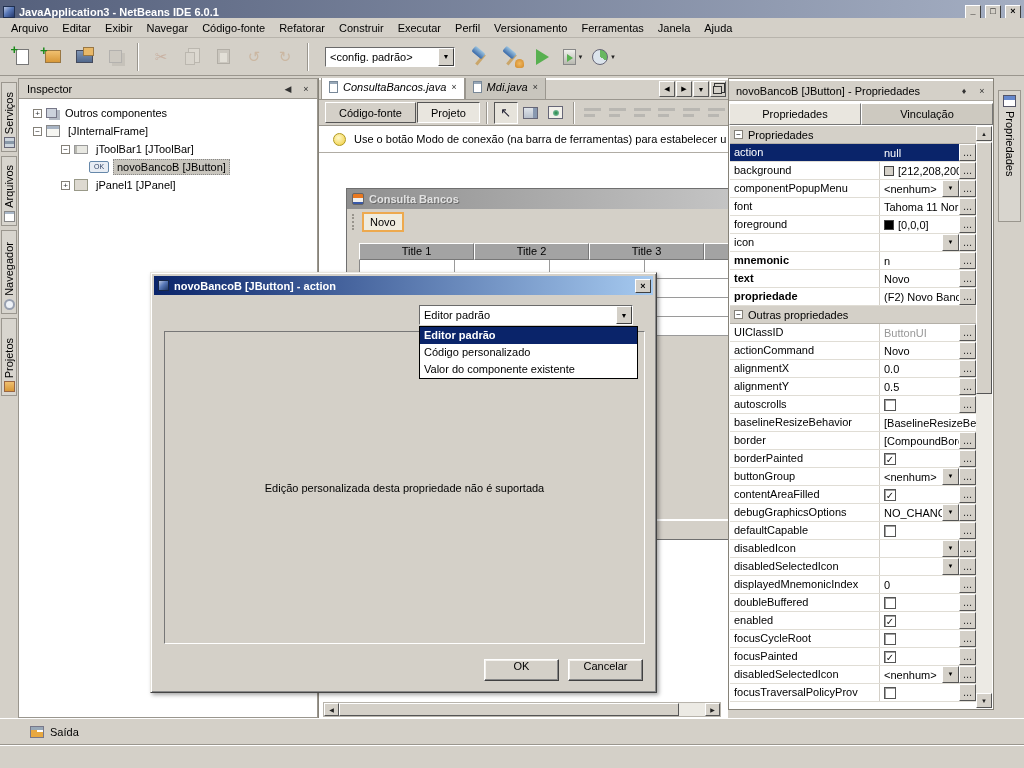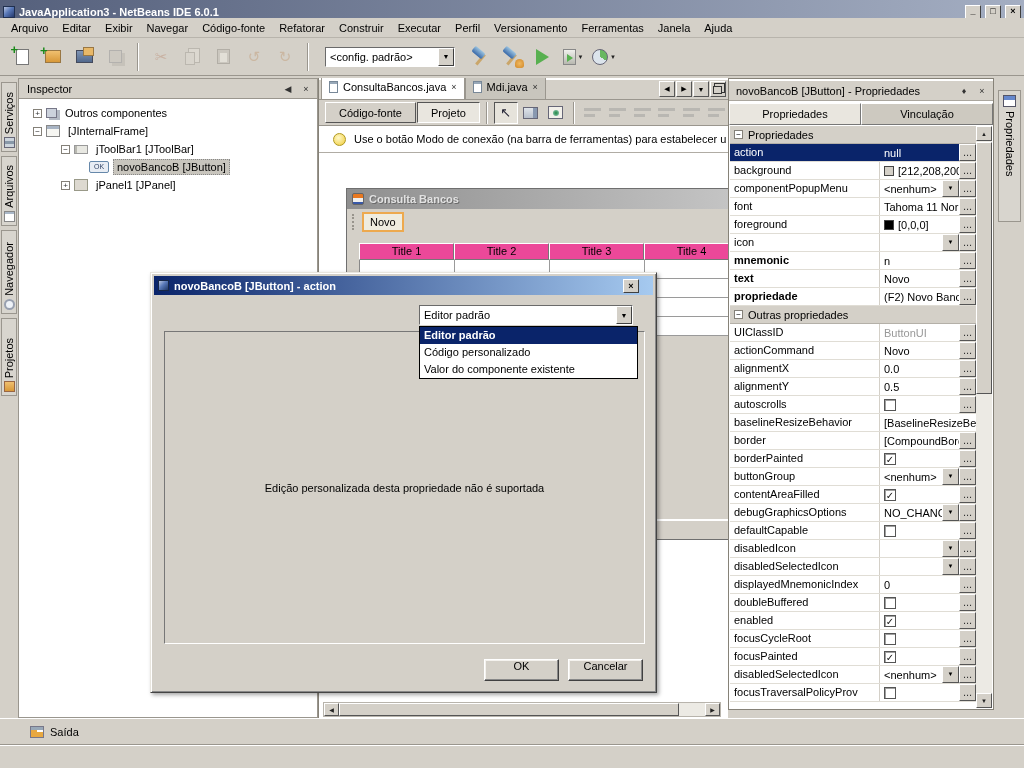--- a/index.html
+++ b/index.html
@@ -77,21 +77,21 @@
 .t-components .ticon{width:11px;height:10px;background:#ccd2dc;border:1px solid #778;box-shadow:3px 2px 0 #b4bac4;}
 .t-frame .ticon{background:#f6f6f2;border:1px solid #888;box-shadow:inset 0 3px #a8b4c4;}
 .t-toolbar .ticon{height:9px;background:#e8e8e2;border:1px solid #999;box-shadow:inset 2px 0 #b8b8b0;}
 .t-button .ticon{width:20px;height:12px;background:#e8edf4;border:1px solid #6688aa;border-radius:2px;}
 .t-button .ticon::after{content:"OK";position:absolute;left:0;right:0;top:1px;font-size:7px;text-align:center;color:#334466;}
 .t-panel .ticon{background:#ddd9d0;border:1px solid #998;}
 
 
 .editor{position:absolute;left:318px;top:78px;width:410px;height:640px;background:#fff;border-left:1px solid #868278;overflow:hidden;}
 .etabs{position:absolute;left:0;top:2px;width:100%;height:20px;background:#d4d0c8;border-bottom:1px solid #9a968e;display:flex;align-items:flex-end;padding-left:2px;}
-.etab{height:19px;display:flex;align-items:center;gap:5px;padding:12px 7px;border:1px solid #9a968e;border-bottom:none;background:#c8c5bd;white-space:nowrap;}
+.etab{height:19px;display:flex;align-items:center;gap:5px;padding:12px 7px;border:1px solid #9a968e;border-bottom:none;background:#c8c5bd;white-space:nowrap;font-style:italic;}
 .etab.active{background:#fff;}
 .eficon{width:9px;height:12px;background:#fff;border:1px solid #788898;box-shadow:inset 0 2px #98a8b8;flex:none;}
 .eclose{font-size:9px;color:#333;}
 .enav{margin-left:auto;display:flex;gap:1px;padding:0 2px 2px 0;}
 .enavbtn{width:16px;height:16px;background:#d4d0c8;border:1px solid;border-color:#fff #555 #555 #fff;font-size:7px;display:flex;align-items:center;justify-content:center;}
 .ic-restore{width:9px;height:8px;border:1px solid #333;box-shadow:2px -2px 0 #d4d0c8,2px -2px 0 1px #333;margin:2px 0 0 -2px;}
 .viewbar{position:absolute;left:0;top:22px;width:100%;height:26px;background:#d4d0c8;border-bottom:1px solid #9a968e;display:flex;align-items:center;padding-left:6px;gap:1px;}
 .vbtn{height:21px;padding:0 13px;background:#d4d0c8;border:1px solid;border-color:#fff #555 #555 #fff;display:flex;align-items:center;white-space:nowrap;}
 .vbtn.active{background:#e9e6df;border-color:#555 #fff #fff #555;}
 .dsep{width:2px;height:22px;border-left:1px solid #9a968e;border-right:1px solid #fff;margin:0 5px;}
@@ -109,21 +109,21 @@
 .iframe{position:absolute;left:27px;top:35px;width:420px;height:352px;background:#d4d0c8;border:1px solid #6f6f6f;}
 .iframe::after{content:"";position:absolute;left:2px;right:2px;bottom:18px;height:2px;background:#fff;}
 .ititlebar{height:20px;background:linear-gradient(90deg,#8f8f8f,#c9c9c9);display:flex;align-items:center;gap:5px;padding:0 5px;}
 .javaicon{width:12px;height:12px;background:linear-gradient(180deg,#e87820 0 4px,#f0f0ee 4px 8px,#3858a8 8px 12px);border:1px solid #666;border-radius:2px;flex:none;}
 .ifrtitle{font-weight:bold;color:#e2e2e2;text-shadow:1px 1px 0 #6a6a6a;white-space:nowrap;}
 .itoolbar{height:26px;display:flex;align-items:center;padding-left:5px;}
 .grip{width:5px;height:16px;border-left:2px dotted #98948c;margin-right:5px;}
 .novobtn{height:20px;padding:0 6px;background:#efecdf;border:2px solid #eda94e;display:flex;align-items:center;}
 .dtable{position:absolute;left:12px;top:54px;width:460px;}
 .dthead{display:flex;height:17px;}
-.th{width:95px;background:#ec4899;border:1px solid;border-color:#fff #777 #777 #fff;text-align:center;line-height:14px;flex:none;overflow:hidden;}
+.th{width:115px;background:#a3a3a3;border:1px solid;border-color:#fff #777 #777 #fff;text-align:center;line-height:14px;flex:none;overflow:hidden;}
 .dtbody{background:#fff;border-left:1px solid #888;border-right:1px solid #888;}
 .dtrow{height:19px;border-bottom:1px solid #9a9a9a;display:flex;}
 .dtrow .cell{width:95px;height:100%;border-right:1px solid #9a9a9a;flex:none;}
 .hscroll{position:absolute;left:4px;right:7px;bottom:1px;height:15px;background:#eceae4;border:1px solid #b8b4ac;display:flex;}
 .sbtn{width:15px;height:100%;background:#d4d0c8;border:1px solid;border-color:#fff #555 #555 #fff;font-size:6px;display:flex;align-items:center;justify-content:center;color:#222;flex:none;}
 .sthumb{width:340px;height:100%;background:#d4d0c8;border:1px solid;border-color:#fff #555 #555 #fff;flex:none;}
 .sspace{flex:1;}
 
 
 .props{position:absolute;left:728px;top:78px;width:266px;height:632px;background:#fff;border:1px solid #868278;}
@@ -153,21 +153,21 @@
 .sb-down{bottom:0;}
 .pthumb{position:absolute;top:16px;left:0;width:100%;height:252px;background:#d4d0c8;border:1px solid;border-color:#fff #555 #555 #fff;}
 
 
 .outbar{position:absolute;left:0;top:718px;width:100%;height:26px;background:#d4d0c8;border-top:1px solid #fff;display:flex;align-items:center;gap:6px;padding-left:30px;}
 .outicon{width:14px;height:12px;background:#fff;border:1px solid #778;box-shadow:inset 0 3px #98a8b8,inset 6px -5px #e8a840;flex:none;}
 .statusbar{position:absolute;left:0;top:744px;width:100%;height:24px;background:#d4d0c8;border-top:1px solid #9a968e;box-shadow:inset 0 1px 0 #fff;}
 
 
 .dialog{position:absolute;left:150px;top:272px;width:507px;height:421px;background:#d4d0c8;border:1px solid;border-color:#e8e5de #444 #444 #e8e5de;box-shadow:inset 1px 1px 0 #fff,inset -1px -1px 0 #888,2px 2px 4px rgba(0,0,0,.35);z-index:50;}
-.dtitle{position:absolute;left:3px;top:3px;right:3px;height:19px;background:linear-gradient(90deg,#0a246a,#a6caf0);display:flex;align-items:center;gap:5px;padding:0 14px 0 4px;}
+.dtitle{position:absolute;left:3px;top:3px;right:3px;height:19px;background:linear-gradient(90deg,#0a246a,#a6caf0);display:flex;align-items:center;gap:5px;padding:0 2px 0 4px;}
 .dttext{color:#fff;font-weight:bold;flex:1;white-space:nowrap;}
 .dcube{width:11px;height:11px;background:linear-gradient(135deg,#b8c4e0 0%,#5878b8 45%,#203868 100%);border:1px solid #182848;flex:none;}
 .dclose{width:16px;height:14px;background:#d4d0c8;border:1px solid;border-color:#fff #404040 #404040 #fff;text-align:center;line-height:12px;font-size:9px;font-weight:bold;flex:none;}
 .dlabel{position:absolute;left:14px;top:37px;white-space:nowrap;margin-top:33px;}
 .dcombo{position:absolute;left:268px;top:32px;width:214px;}
 .ddrop{position:absolute;left:268px;top:53px;width:219px;background:#fff;border:1px solid #000;z-index:5;}
 .ditem{height:17px;line-height:17px;padding:0 4px;white-space:nowrap;}
 .ditem.selected{background:#0a246a;color:#fff;font-weight:bold;}
 .dpanel{position:absolute;left:13px;top:58px;width:481px;height:313px;background:#d4d0c8;border:1px solid;border-color:#777 #fff #fff #777;display:flex;align-items:center;justify-content:center;}
 .dbuttons{position:absolute;right:13px;top:386px;display:flex;gap:9px;}

